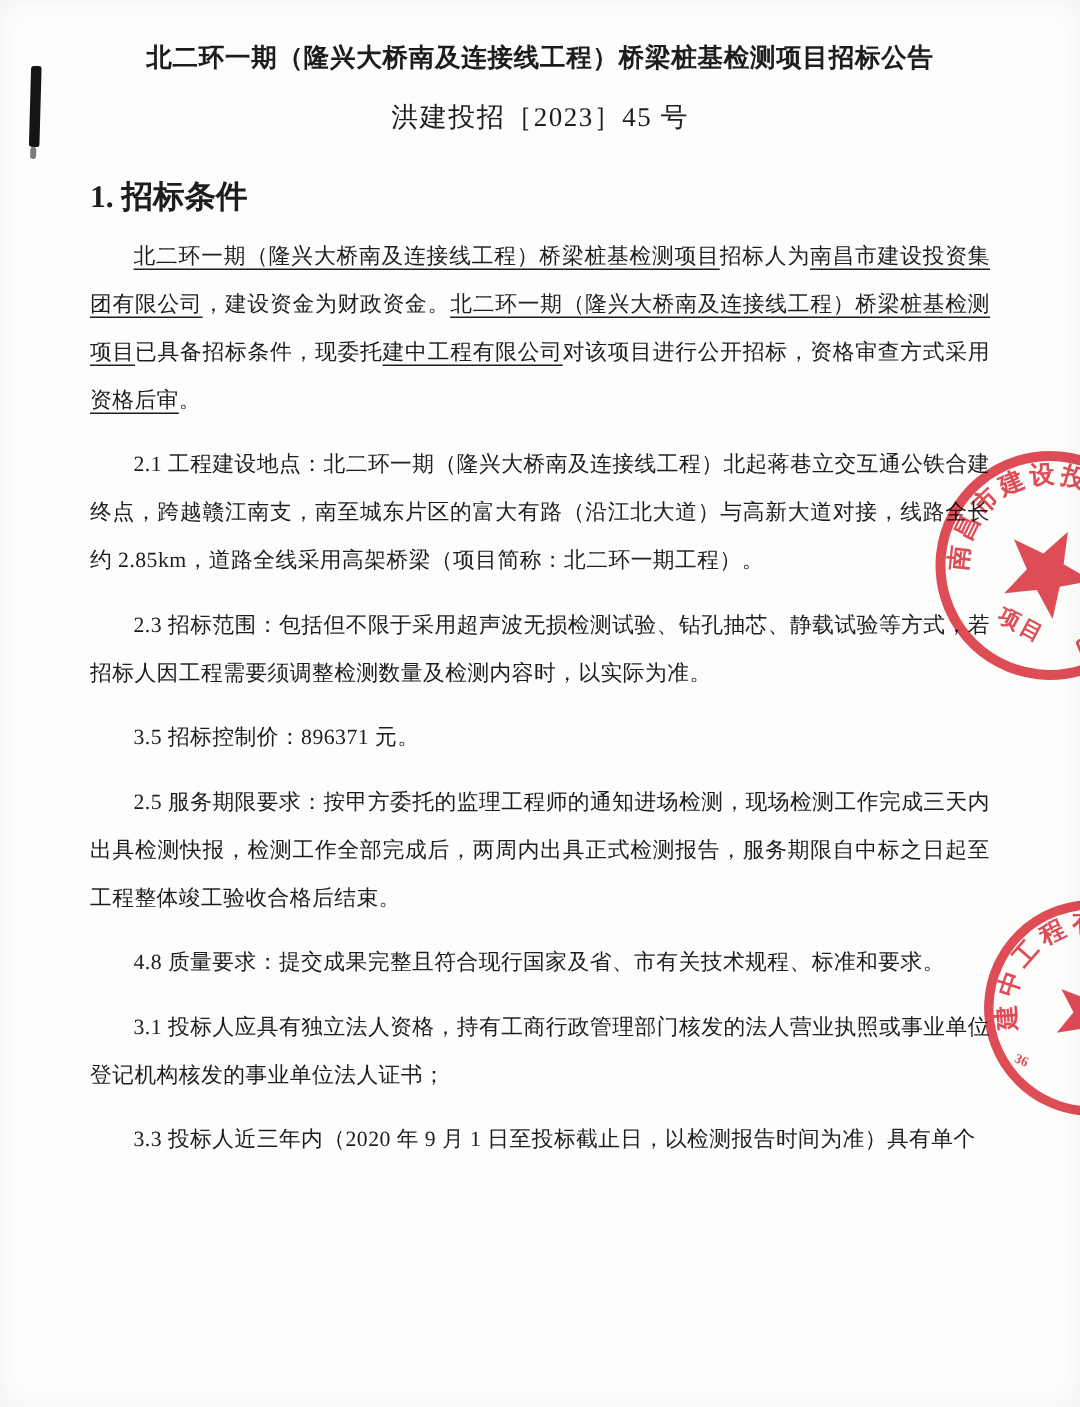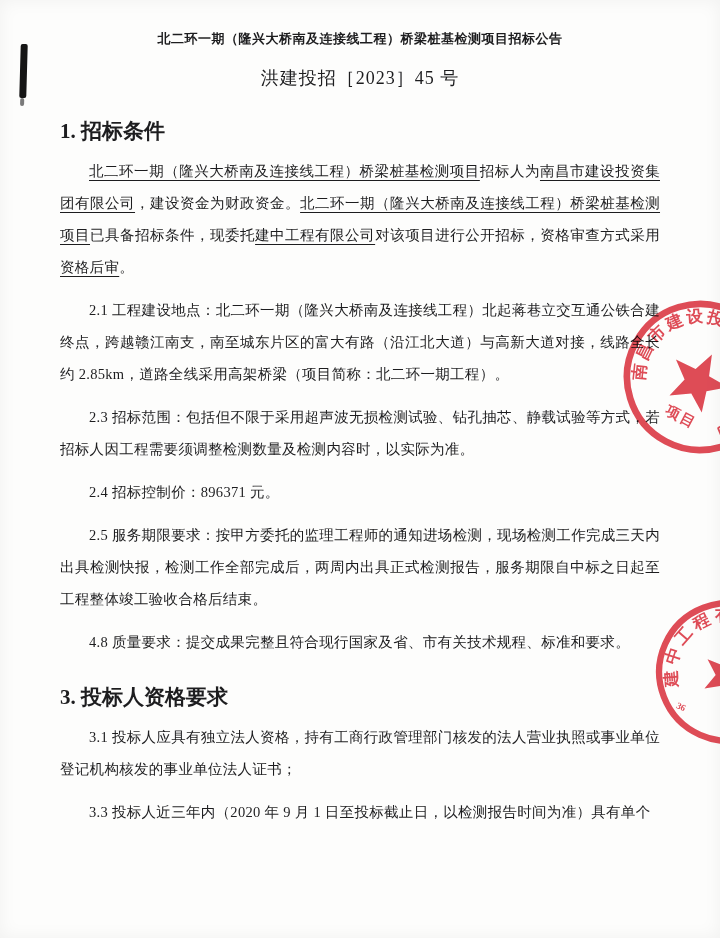--- a/index.html
+++ b/index.html
@@ -18,21 +18,21 @@
     background:#151515;border-radius:2px;transform:rotate(1.6deg);
   }
   .scan-artifact::after{
     content:"";position:absolute;left:1px;top:54px;width:4px;height:8px;
     background:#7a7a7a;border-radius:2px;
   }
   .content{
     position:absolute;left:60px;top:24px;width:600px;
   }
   .doc-title{
-    text-align:center;font-weight:700;font-size:13px;line-height:29px;
+    text-align:center;font-weight:700;font-size:17px;line-height:29px;
     margin:0 0 12px 0;letter-spacing:.5px;
   }
   .doc-subtitle{
     text-align:center;font-weight:400;font-size:18px;line-height:27px;
     margin:0 0 18px 0;letter-spacing:1px;
   }
   .section-heading{
     font-weight:700;font-size:21px;line-height:22px;
     margin:28px 0 13px 0;
   }
@@ -67,24 +67,23 @@
   <div class="scan-artifact"></div>
 
   <div class="content" style="color: rgb(29, 29, 31);">
     <div class="doc-title">北二环一期（隆兴大桥南及连接线工程）桥梁桩基检测项目招标公告</div>
     <div class="doc-subtitle">洪建投招［2023］45 号</div>
     <div>
         <div class="section-heading">1. 招标条件</div>
         <p class="para"><span class="u">北二环一期（隆兴大桥南及连接线工程）桥梁桩基检测项目</span><span>招标人为</span><span class="u">南昌市建设投资集团有限公司</span><span>，建设资金为财政资金。</span><span class="u">北二环一期（隆兴大桥南及连接线工程）桥梁桩基检测项目</span><span>已具备招标条件，现委托</span><span class="u">建中工程有限公司</span><span>对该项目进行公开招标，资格审查方式采用</span><span class="u">资格后审</span><span>。</span></p>
         <p class="para"><span>2.1 工程建设地点：北二环一期（隆兴大桥南及连接线工程）北起蒋巷立交互通公铁合建终点，跨越赣江南支，南至城东片区的富大有路（沿江北大道）与高新大道对接，线路全长约 2.85km，道路全线采用高架桥梁（项目简称：北二环一期工程）。</span></p>
         <p class="para"><span>2.3 招标范围：包括但不限于采用超声波无损检测试验、钻孔抽芯、静载试验等方式，若招标人因工程需要须调整检测数量及检测内容时，以实际为准。</span></p>
-        <p class="para"><span>2.4 招标控制价：896371 元。</span></p>
+        <p class="para"><span>3.5 招标控制价：896371 元。</span></p>
         <p class="para"><span>2.5 服务期限要求：按甲方委托的监理工程师的通知进场检测，现场检测工作完成三天内出具检测快报，检测工作全部完成后，两周内出具正式检测报告，服务期限自中标之日起至工程整体竣工验收合格后结束。</span></p>
         <p class="para"><span>4.8 质量要求：提交成果完整且符合现行国家及省、市有关技术规程、标准和要求。</span></p>
-        <div class="section-heading">3. 投标人资格要求</div>
         <p class="para"><span>3.1 投标人应具有独立法人资格，持有工商行政管理部门核发的法人营业执照或事业单位登记机构核发的事业单位法人证书；</span></p>
         <p class="para"><span>3.3 投标人近三年内（2020 年 9 月 1 日至投标截止日，以检测报告时间为准）具有单个</span></p>
       </div>
   </div>
 
   <div class="stamp stamp-1">
     <svg viewBox="0 0 170 170">
       <circle class="ring" cx="85" cy="85" r="66" stroke-width="6"></circle>
       <polygon class="red-fill" points="85,62 91.9,80.5 111.6,81.3 96.2,93.6 101.5,112.7 85,101.8 68.5,112.7 73.8,93.6 58.4,81.3 78.1,80.5"></polygon>
       <defs>

